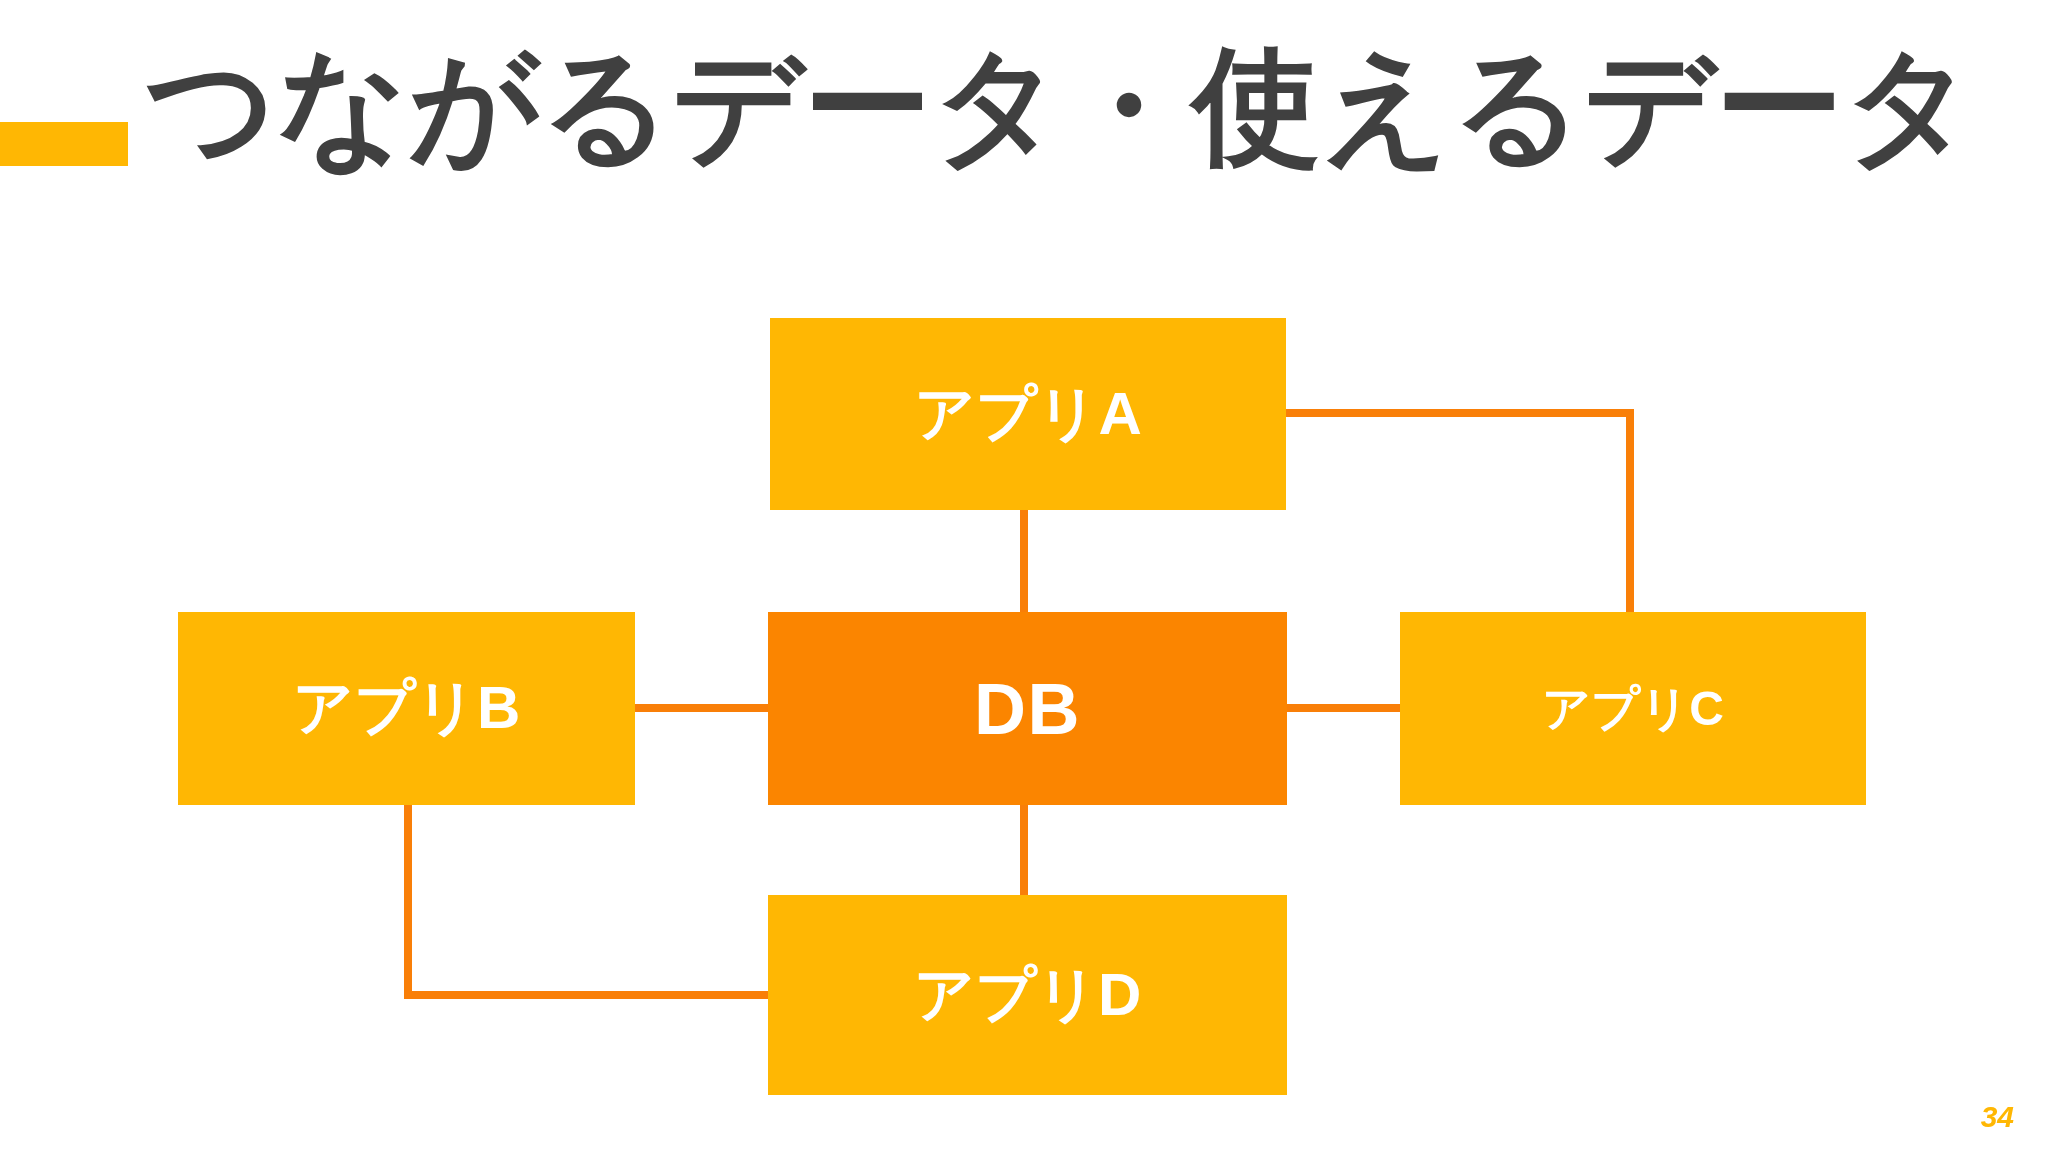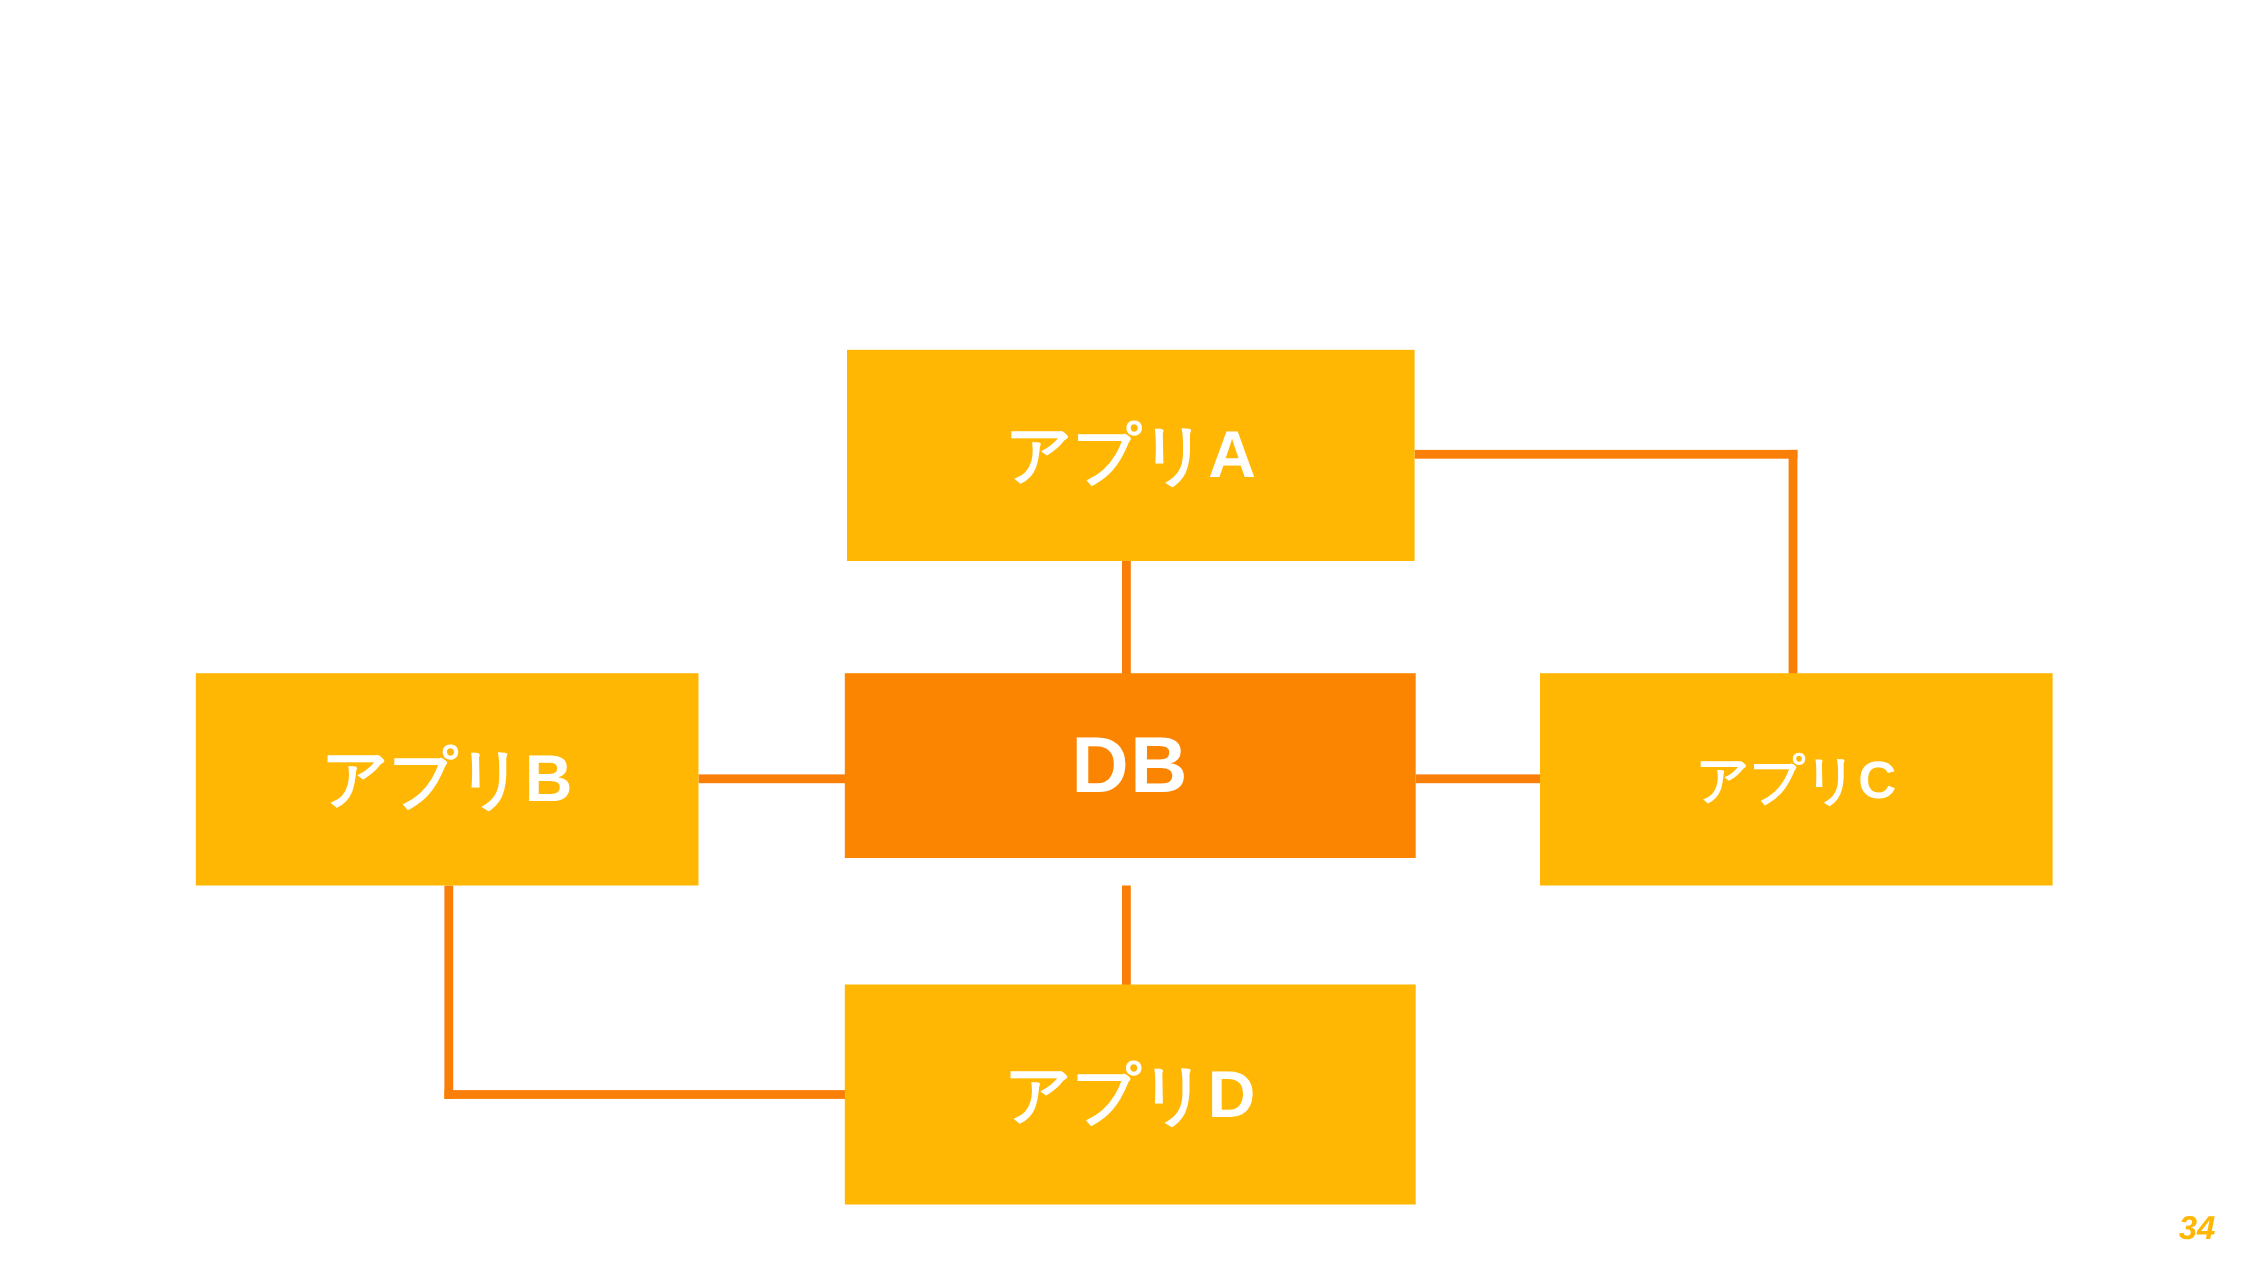--- a/index.html
+++ b/index.html
@@ -75,41 +75,45 @@
     color: #ffffff;
     font-weight: bold;
     text-align: center;
     box-sizing: border-box;
   }
   .node-app { background: #FFB703; }
   .node-db  { background: #FB8500; }
 
   .node-a  { left: 770px;  top: 318px;  width: 516px; height: 192px; font-size: 60px; }
   .node-b  { left: 178px;  top: 612px;  width: 457px; height: 193px; font-size: 60px; }
-  .node-db { left: 768px;  top: 612px;  width: 519px; height: 168px; font-size: 72px; letter-spacing: 0.02em; }
+  .node-db { left: 768px;  top: 612px;  width: 519px; height: 193px; font-size: 72px; letter-spacing: 0.02em; }
   .node-c  { left: 1400px; top: 612px;  width: 466px; height: 193px; font-size: 48px; }
   .node-d  { left: 768px;  top: 895px;  width: 519px; height: 200px; font-size: 60px; }
 
   
   .page-number {
     position: absolute;
     right: 34px;
     bottom: 18px;
     font-size: 30px;
     font-weight: bold;
     color: #FFB703;
     z-index: 3;
     font-style: italic;
   }
 </style>
 </head>
 <body>
 
 <div class="slide">
 
+  <div class="title-row">
+    <div class="accent-bar"></div>
+    <div class="slide-title">つながるデータ・使えるデータ</div>
+  </div>
 
   <div class="diagram">
 
     <div class="connector" style="left:1020px; top:510px; width:8px; height:104px;"></div>
 
     <div class="connector" style="left:635px; top:704px; width:135px; height:8px;"></div>
 
     <div class="connector" style="left:1287px; top:704px; width:115px; height:8px;"></div>
 
     <div class="connector" style="left:1020px; top:805px; width:8px; height:92px;"></div>

